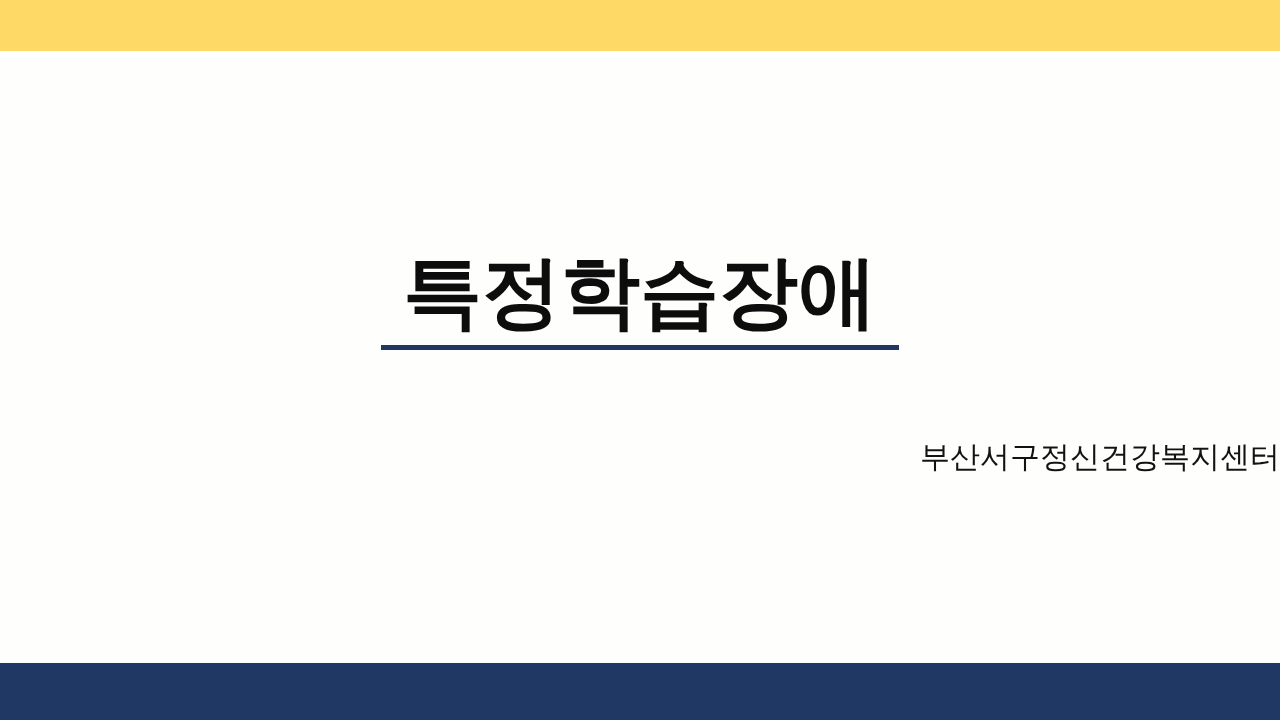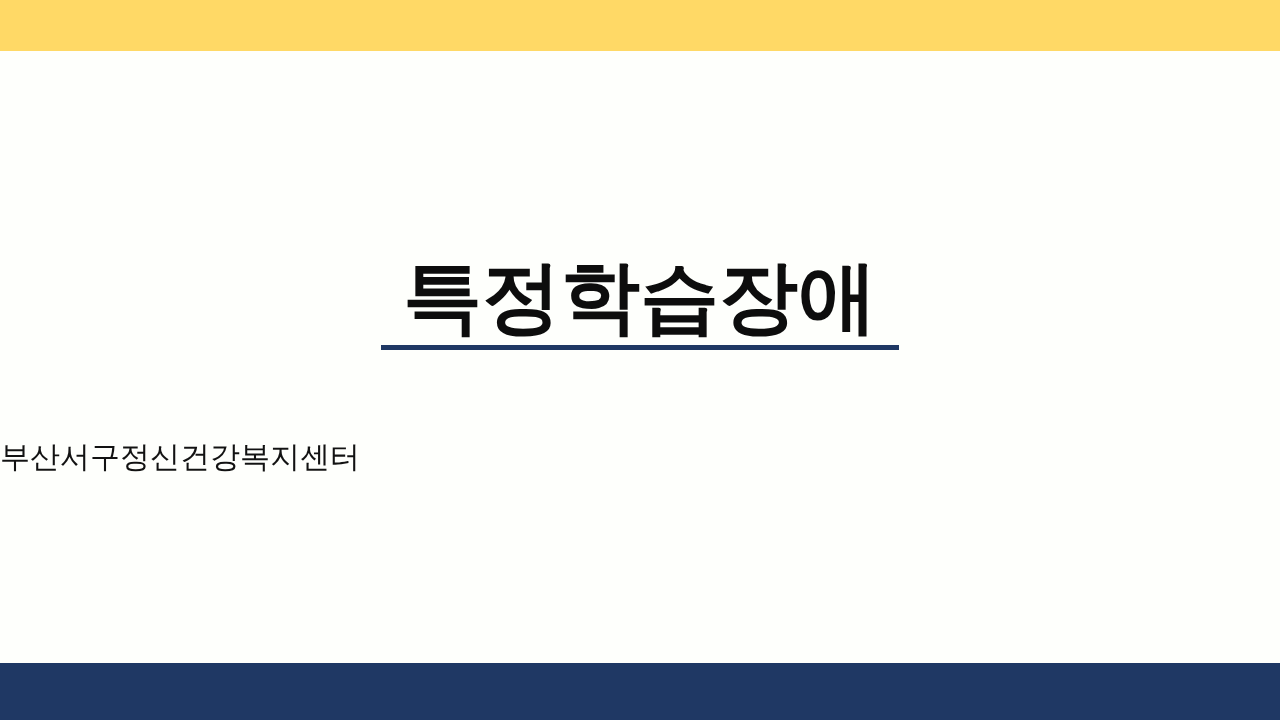--- a/index.html
+++ b/index.html
@@ -57,30 +57,30 @@
     display: inline-block;
     margin: 0;
     padding: 0 22px 6px 22px;
     font-size: 79px;
     line-height: 1.02;
     font-weight: 700;
     color: #0D0D0D;
     letter-spacing: 0px;
     white-space: nowrap;
     border-bottom: 5px solid #1F3864;
-    font-family: Liberation Serif, serif;
+    font-family: Liberation Mono, monospace;
   }
 
   
   .subtitle-block {
     position: absolute;
     left: 0;
     top: 438px;
     width: 1280px;
-    text-align: left;
+    text-align: right;
   }
 
   .slide-subtitle {
     margin: 0;
     font-size: 30px;
     line-height: 1.25;
     font-weight: 400;
     color: #121212;
     letter-spacing: 0px;
     white-space: nowrap;

